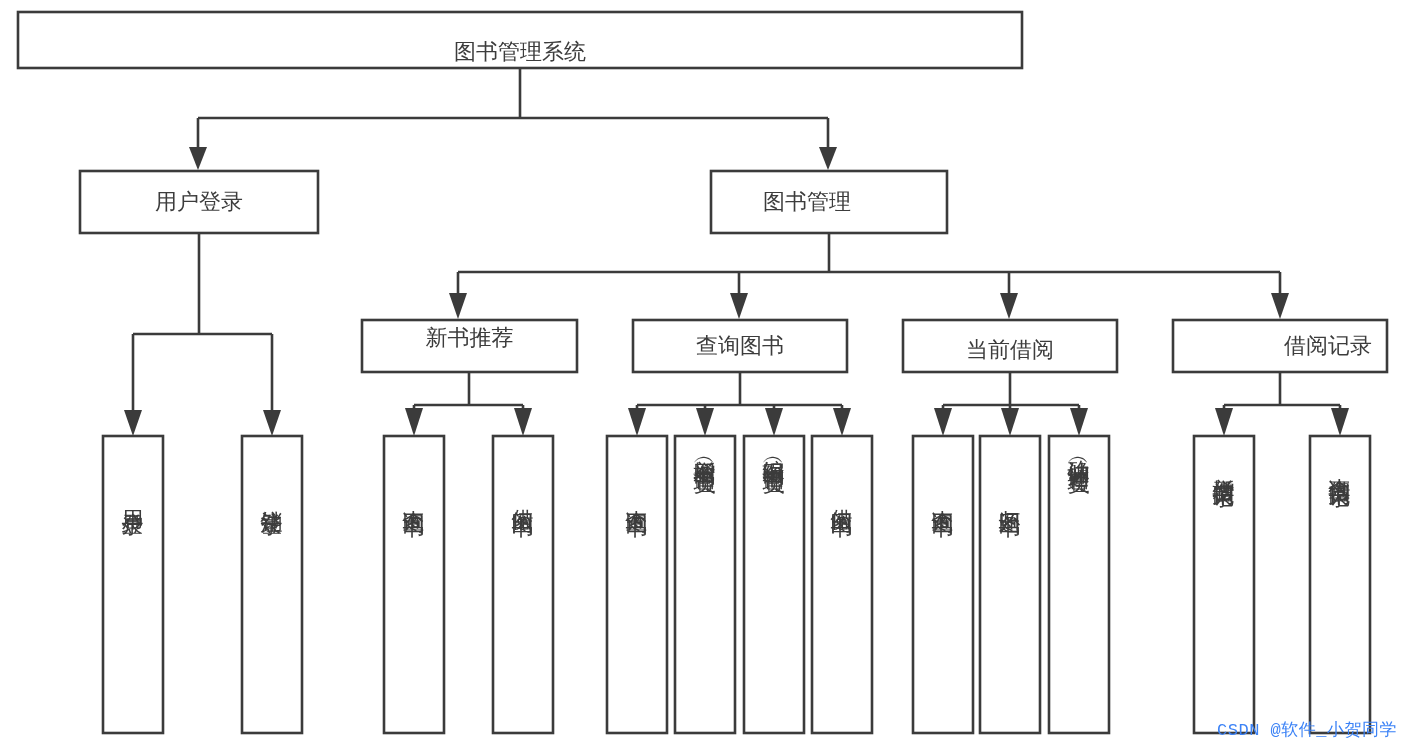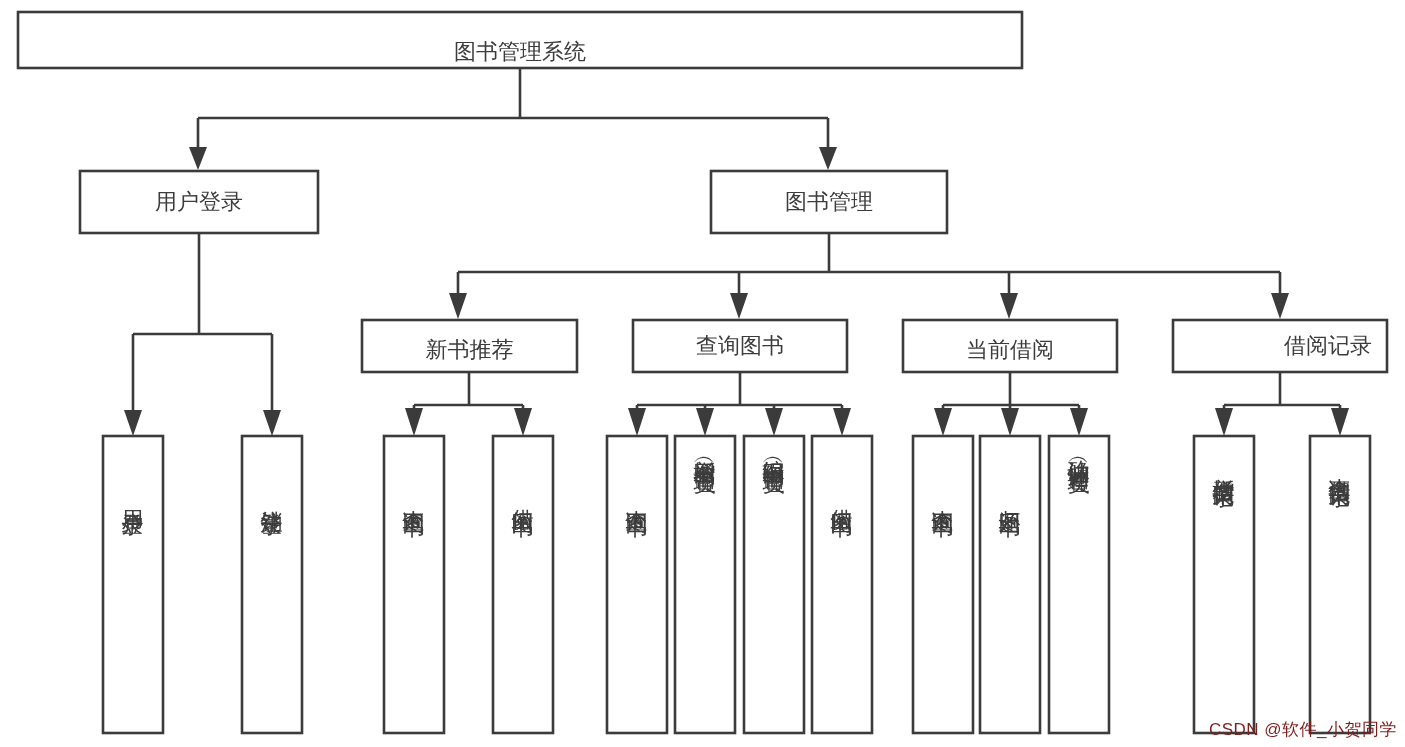--- a/index.html
+++ b/index.html
@@ -70,23 +70,23 @@
   .hlabel-text {
     font-family: "Liberation Sans", "DejaVu Sans", sans-serif;
     font-size: 22px;
     color: #3c3c3c;
     white-space: nowrap;
   }
   #watermark {
     position: absolute;
     right: 8px;
     bottom: 6px;
-    font-family: Liberation Sans, sans-serif;
+    font-family: Liberation Mono, monospace;
     font-size: 17px;
-    color: #7f1d1d;
+    color: #3b82f6;
     letter-spacing: 0.5px;
     white-space: nowrap;
     pointer-events: none;
   }
 </style>
 </head>
 <body>
 
 <div id="diagram-root">
 
@@ -184,25 +184,25 @@
   </svg>
 
   <div class="hlabel-holder" style="left:18px; top:12px; width:1004px; height:56px;margin-top:12px;">
     <span class="hlabel-text">图书管理系统</span>
   </div>
 
   <div class="hlabel-holder" style="left:80px; top:171px; width:238px; height:62px;">
     <span class="hlabel-text">用户登录</span>
   </div>
 
-  <div class="hlabel-holder" style="left:711px; top:171px; width:236px; height:62px;">
+  <div class="hlabel-holder" style="left:689px; top:171px; width:236px; height:62px;">
     <span class="hlabel-text">图书管理</span>
   </div>
 
-  <div class="hlabel-holder" style="left:362px; top:324px; width:215px; height:52px;">
+  <div class="hlabel-holder" style="left:362px; top:312px; width:215px; height:52px;">
     <span class="hlabel-text">新书推荐</span>
   </div>
 
   <div class="hlabel-holder" style="left:633px; top:320px; width:214px; height:52px;">
     <span class="hlabel-text">查询图书</span>
   </div>
 
   <div class="hlabel-holder" style="left:903px; top:320px; width:214px; height:60px;">
     <span class="hlabel-text">当前借阅</span>
   </div>

